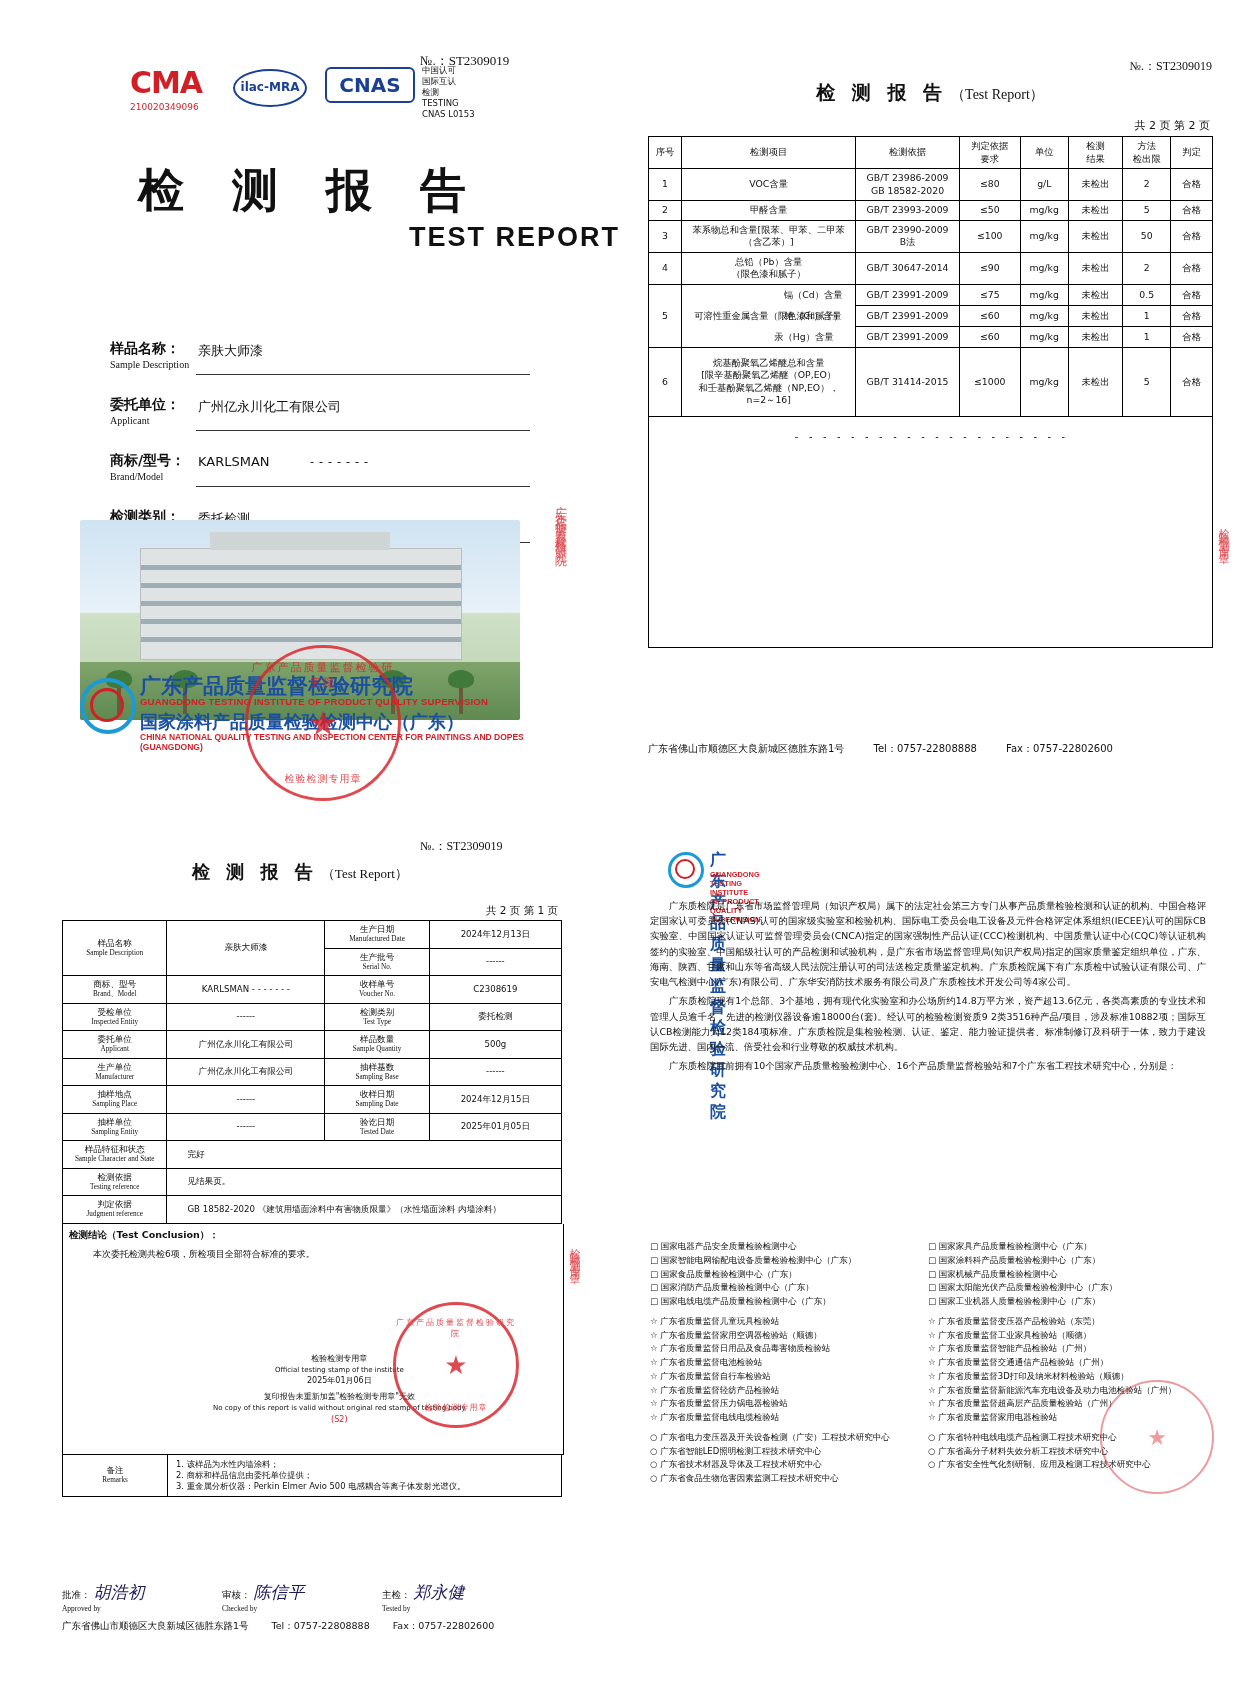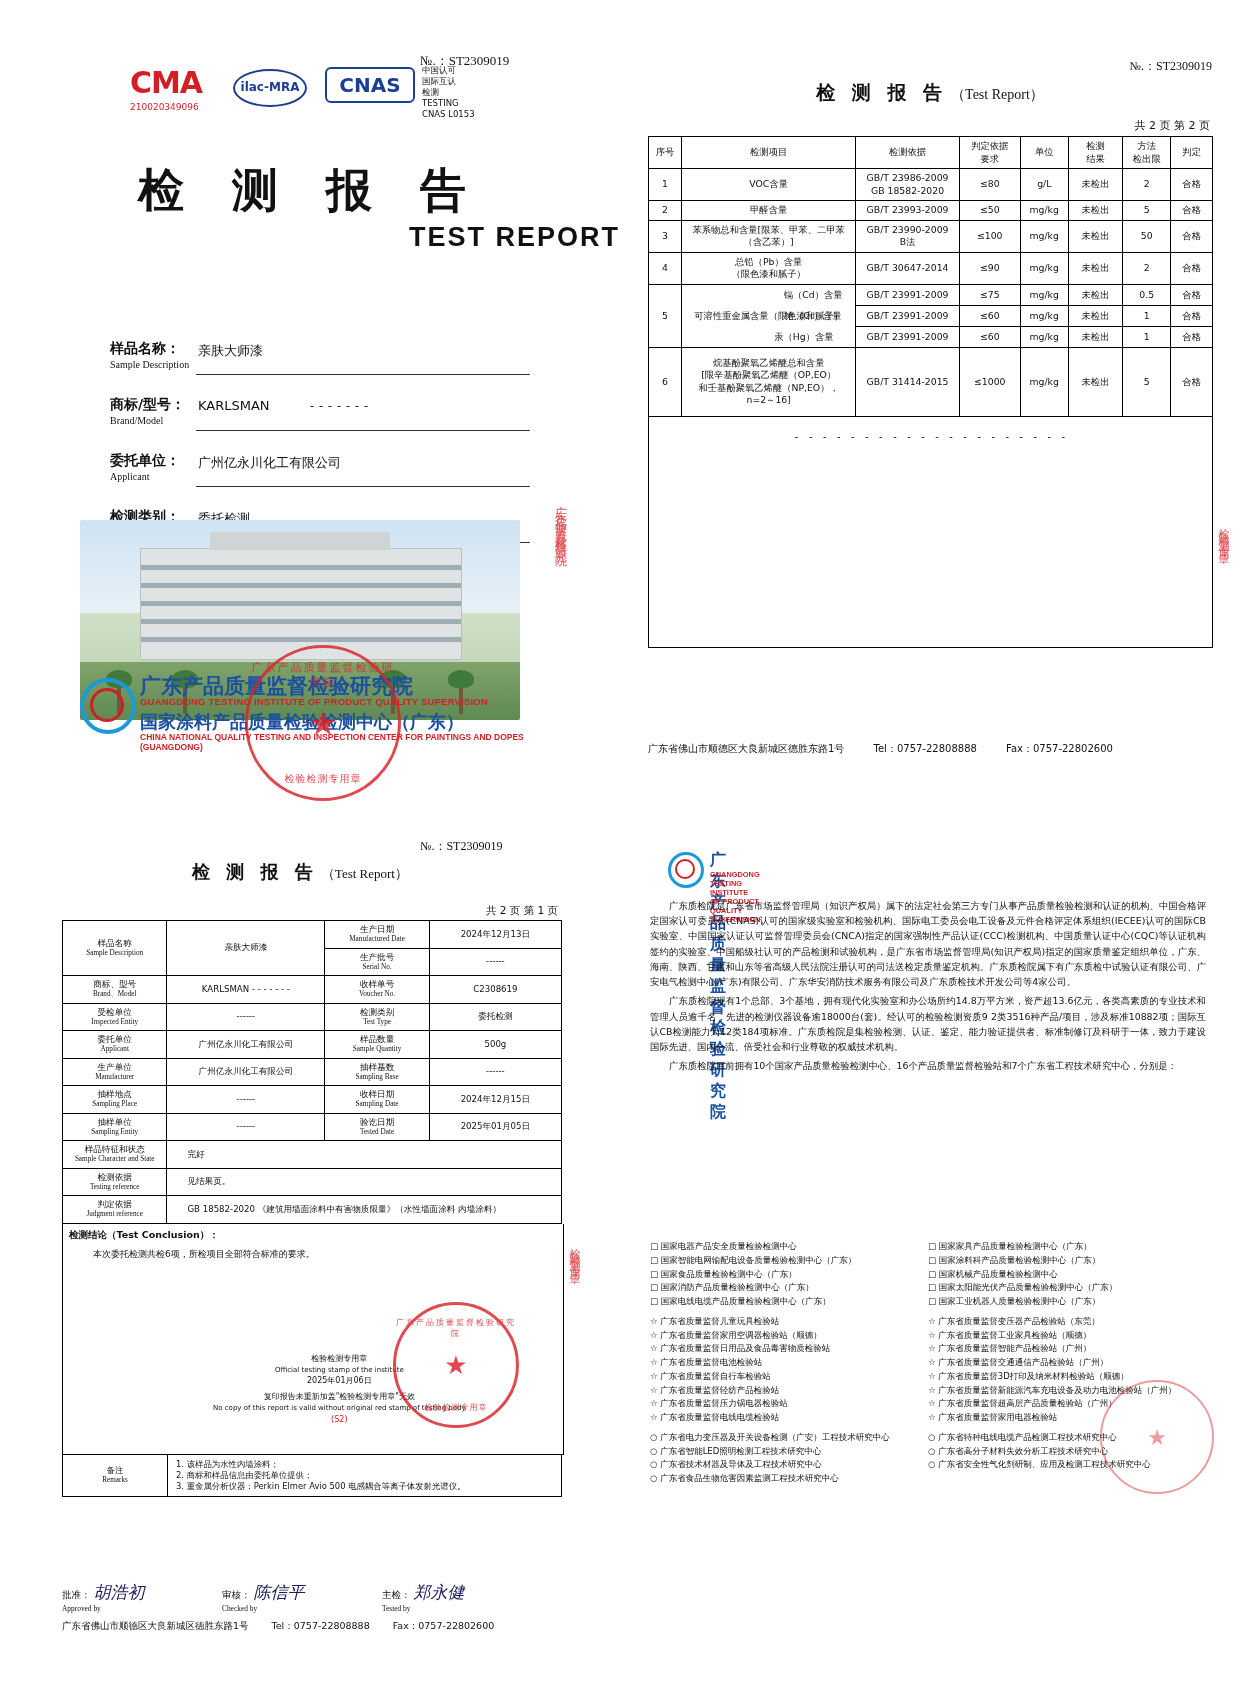--- a/index.html
+++ b/index.html
@@ -140,30 +140,30 @@
   <div class="title-en">TEST REPORT</div>
 
   <div class="fields">
     <div class="fld">
       <div class="lab-cn">样品名称：</div>
       <div class="lab-en">Sample Description</div>
       <div class="val">亲肤大师漆</div>
       <div class="rule"></div>
     </div>
     <div class="fld">
+      <div class="lab-cn">委托单位：</div>
+      <div class="lab-en">Applicant</div>
+      <div class="val">广州亿永川化工有限公司</div>
+      <div class="rule"></div>
+    </div>
+    <div class="fld">
       <div class="lab-cn">商标/型号：</div>
       <div class="lab-en">Brand/Model</div>
       <div class="val">KARLSMAN</div>
       <div class="dash">- - - - - - -</div>
-      <div class="rule"></div>
-    </div>
-    <div class="fld">
-      <div class="lab-cn">委托单位：</div>
-      <div class="lab-en">Applicant</div>
-      <div class="val">广州亿永川化工有限公司</div>
       <div class="rule"></div>
     </div>
     <div class="fld">
       <div class="lab-cn">检测类别：</div>
       <div class="lab-en">Test Type</div>
       <div class="val">委托检测</div>
       <div class="rule"></div>
     </div>
   </div>
 

